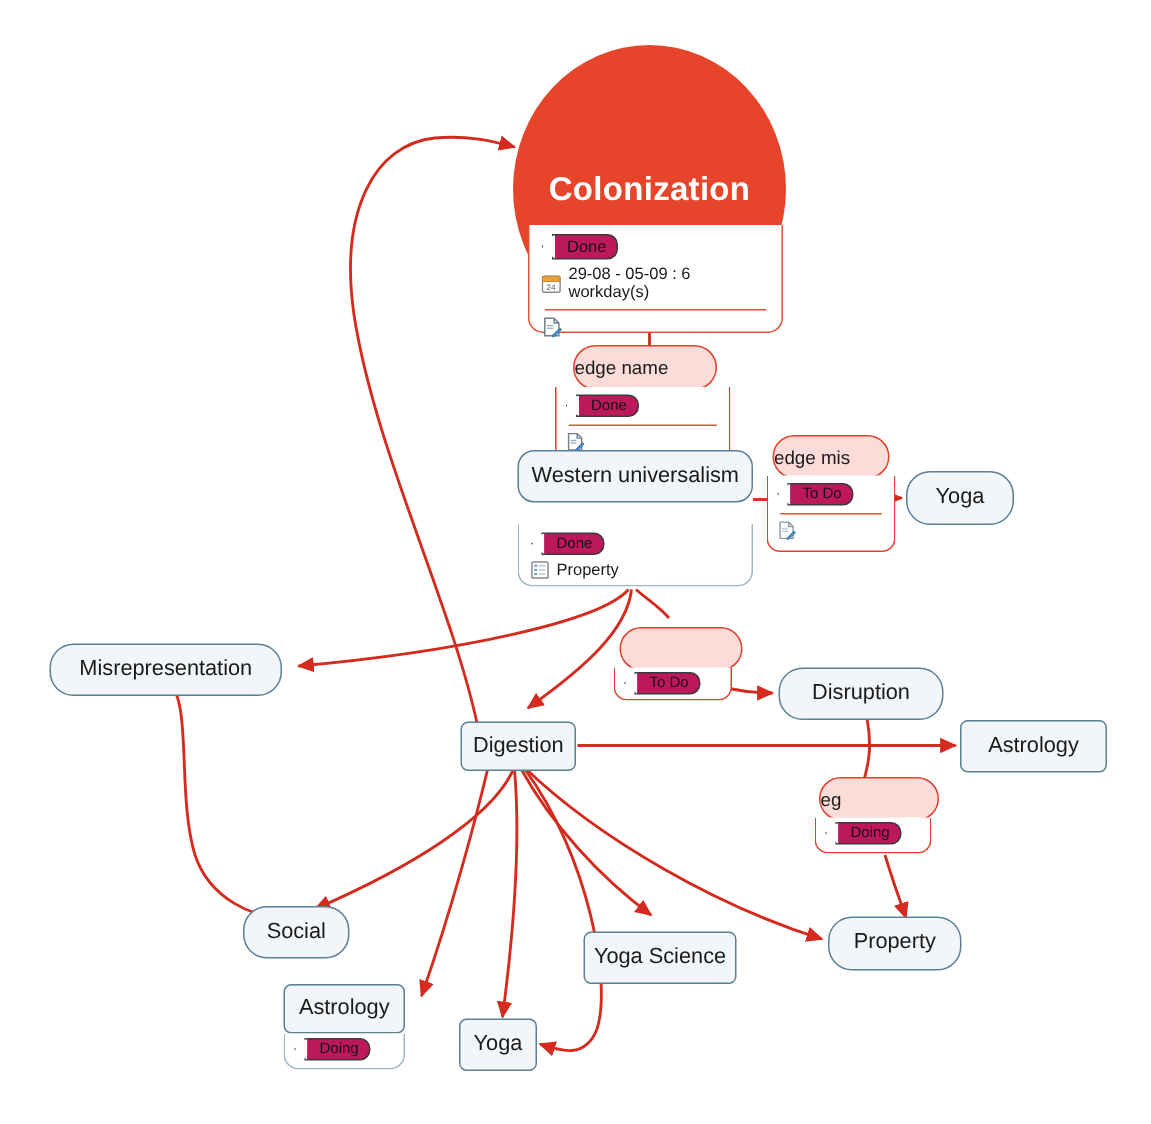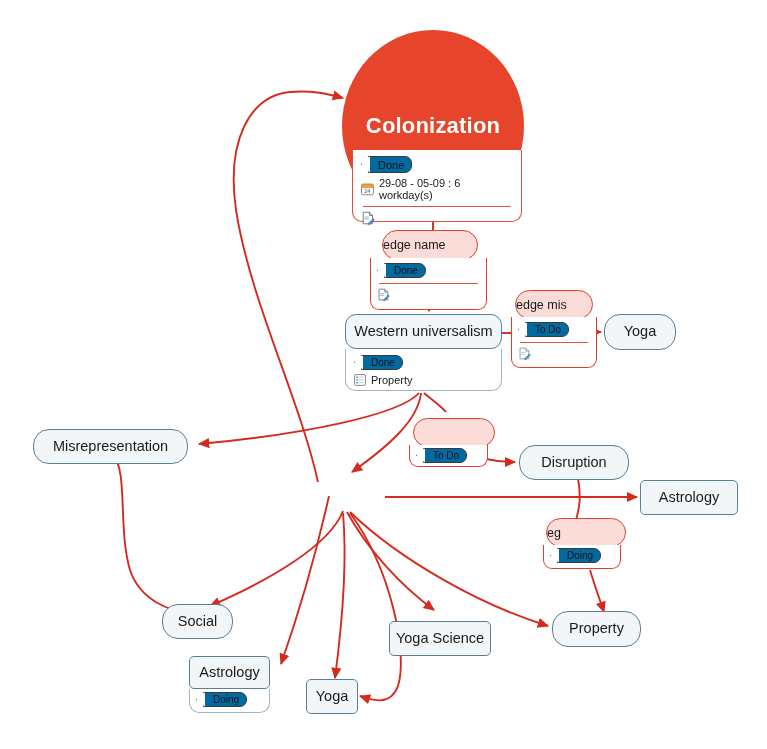--- a/index.html
+++ b/index.html
@@ -23,21 +23,21 @@
 
   
   .card{position:absolute;box-sizing:border-box;background:#ffffff;
         border:1.4px solid #d8d8d8;border-top:none;border-radius:0 0 10px 10px;
         padding:5px 8px 6px 8px;}
   .card.redline{border-color:#e0503a;}
   .card.blueline{border-color:#9fb6c4;}
 
   
   .tag{display:inline-flex;align-items:center;height:15px;box-sizing:border-box;
-       background:#0369a1;border:1.2px solid #3a3a3a;
+       background:#be185d;border:1.2px solid #3a3a3a;
        border-radius:0 7px 7px 0;padding:0 7px 0 9px;
        font-size:10px;color:#111;position:relative;margin-left:7px;}
   .tag::before{content:"";position:absolute;left:-8px;top:-1.2px;width:9px;height:15px;
        background:#ffffff;border:1.2px solid #3a3a3a;border-right:none;
        clip-path:polygon(100% 0,100% 100%,0 50%);box-sizing:border-box;}
   .tag.big{height:17px;font-size:11px;}
   .tag.big::before{height:17px;}
 
   
   .crow{display:flex;align-items:center;gap:5px;margin-top:4px;font-size:11px;color:#1a1a1a;}
@@ -145,21 +145,21 @@
           <path d="M2.2,1.2 h6.2 l3.2,3.2 v8.4 h-9.4 z" fill="#fff" stroke="#6f7f8c" stroke-width="1"></path>
           <path d="M8.4,1.2 v3.2 h3.2" fill="none" stroke="#6f7f8c" stroke-width="1"></path>
           <rect x="3.6" y="5.6" width="4.2" height=".9" fill="#9aa8b3"></rect>
           <rect x="3.6" y="7.4" width="4.2" height=".9" fill="#9aa8b3"></rect>
           <path d="M7.6,12.2 l4.6,-4.6 1.1,1.1 -4.6,4.6 -1.5,.4 z" fill="#4a8fd4" stroke="#2f6ea8" stroke-width=".6"></path>
         </svg>
       </span>
     </div>
   </div>
 
-  <div class="node" style="left:345px;top:314px;width:158px;height:35px;">
+  <div class="node" style="left:345px;top:300px;width:158px;height:35px;">
     <div class="nbody" style="width:157px;height:35px;">
       <span>Western universalism</span>
     </div>
   </div>
   <div class="card blueline" style="left:345px;top:349px;width:157px;height:42px;">
     <div class="crow">
       <span class="tag">Done</span>
     </div>
     <div class="crow">
       <span class="ico">
@@ -224,20 +224,25 @@
       <span>Disruption</span>
     </div>
   </div>
 
   <div class="node" style="left:640px;top:480px;width:98px;height:35px;">
     <div class="nbody sq" style="width:98px;height:35px;">
       <span>Astrology</span>
     </div>
   </div>
 
+  <div class="node" style="left:307px;top:481px;width:77px;height:33px;">
+    <div class="nbody sq" style="width:77px;height:33px;">
+      <span>Digestion</span>
+    </div>
+  </div>
 
   <div class="epill" style="left:546px;top:518px;width:80px;height:29px;">
     <span>eg</span>
   </div>
   <div class="ecard" style="left:543px;top:545px;width:78px;height:24px;padding:3px 6px;">
     <div class="crow" style="margin-top:0;">
       <span class="tag">Doing</span>
     </div>
   </div>
 

